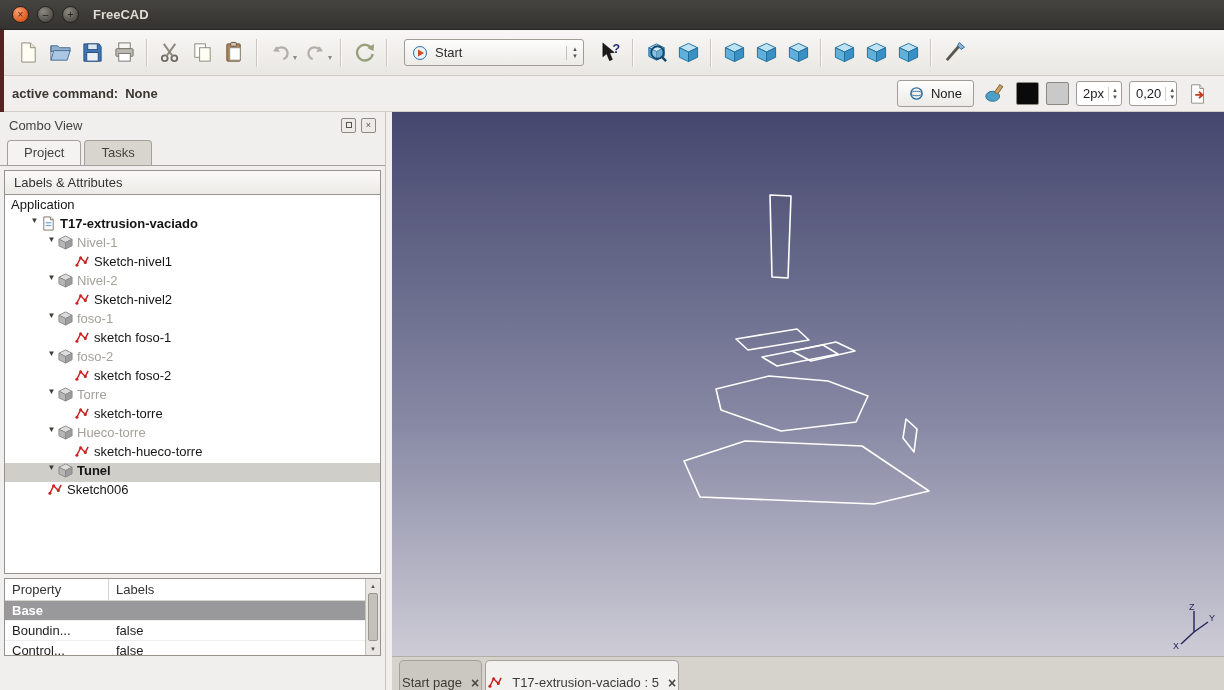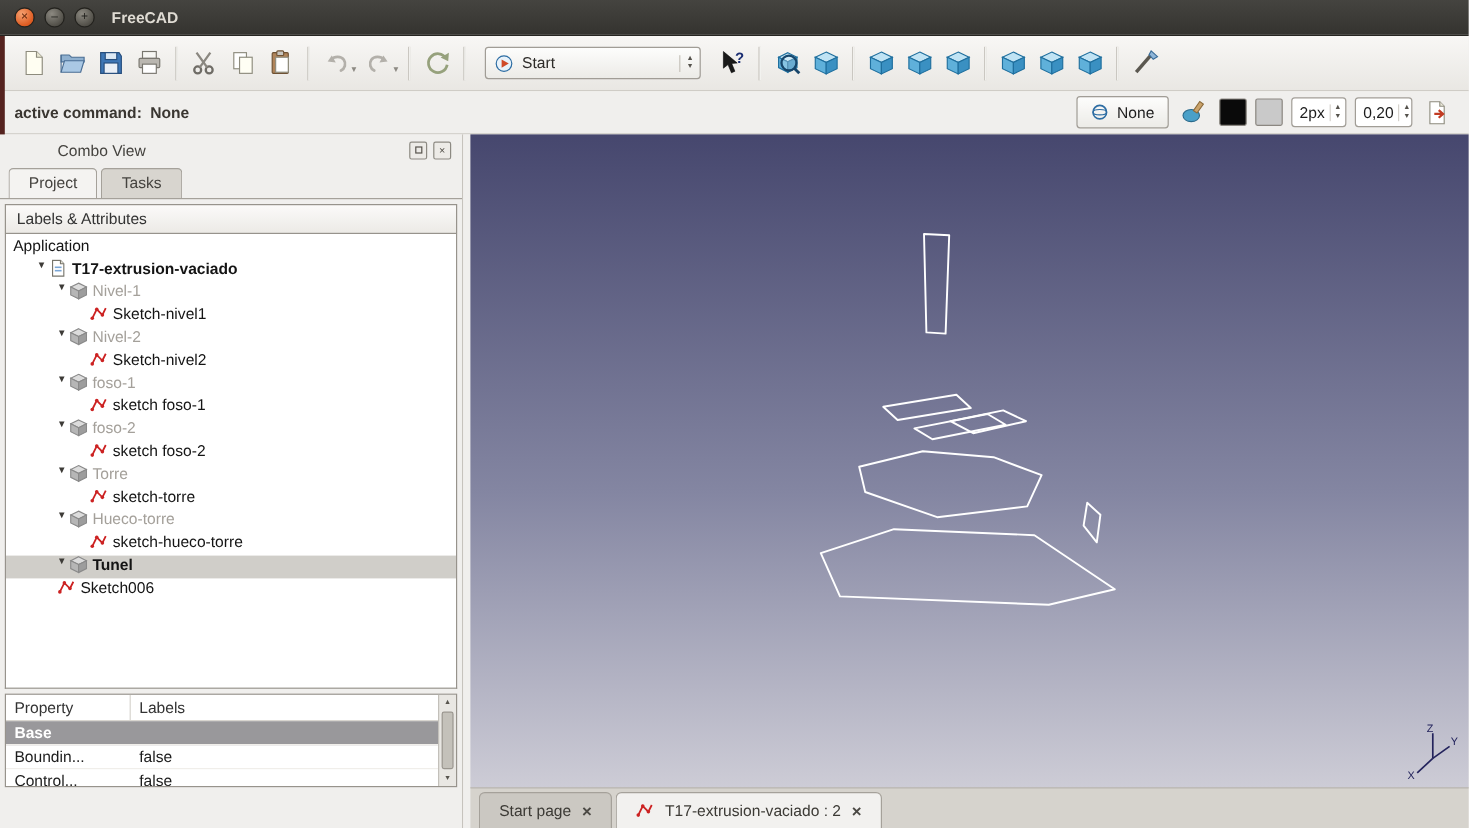--- a/index.html
+++ b/index.html
@@ -53,21 +53,21 @@
                     border-left:1px solid #d5d2cc; padding-left:3px; }
   .spinbox.w1 { width:46px; } .spinbox.w2 { width:48px; }
 
   .accent { position:absolute; left:0; top:30px; width:4px; height:82px; background:#55231f; }
 
   
   .main { flex:1; display:flex; min-height:0; }
 
   .combo-view { width:386px; flex:0 0 auto; background:#f0efed; display:flex; flex-direction:column;
                 border-right:1px solid #c6c3bd; }
-  .cv-header { height:26px; display:flex; align-items:center; padding:0 9px; color:#45433f;margin-left:39px; }
+  .cv-header { height:26px; display:flex; align-items:center; padding:0 9px; color:#45433f; }
   .cv-title { flex:1; }
   .cv-hbtn { width:15px; height:15px; border:1px solid #8d8a83; background:#edebe7; border-radius:2px;
              margin-left:5px; display:flex; align-items:center; justify-content:center;
              font-size:9px; color:#57544e; }
   .float-glyph { width:6px; height:6px; border:1px solid #57544e; display:block; }
   .cv-tabs { height:27px; display:flex; align-items:flex-end; padding-left:7px; }
   .cv-tab { padding:4px 16px 5px; border:1px solid #a5a19a; border-bottom:none;
             border-radius:4px 4px 0 0; background:#d8d5cf; margin-right:3px; color:#45433f; }
   .cv-tab.active { background:#f4f3f1; }
   .cv-body { flex:1; min-height:0; display:flex; flex-direction:column; padding:4px; border-top:1px solid #a5a19a; }
@@ -112,21 +112,21 @@
   
   .viewport-wrap { flex:1; min-width:0; display:flex; flex-direction:column; }
   .viewport { flex:1; position:relative; min-height:0; }
   .wires { position:absolute; inset:0; width:100%; height:100%; }
   .axis { position:absolute; right:8px; bottom:6px; }
   .axis line { stroke:#23235c; stroke-width:1.4; }
   .axis text { fill:#23235c; font-size:9px; font-family:"Liberation Sans",sans-serif; }
 
   .doc-tabs { height:34px; flex:0 0 auto; background:#d6d3cd; border-top:1px solid #b2afa9;
               display:flex; align-items:flex-end; padding:4px 7px 0; gap:3px; }
-  .doc-tab { height:30px; display:flex; align-items:center; gap:9px; padding:0 16px;
+  .doc-tab { height:30px; display:flex; align-items:flex-end; gap:9px; padding:0 2px;
              border:1px solid #a5a19a; border-bottom:none; border-radius:5px 5px 0 0;
              background:#cbc8c2; color:#3c3a35; }
   .doc-tab.active { background:#f2f1ef; }
   .dt-icon svg { width:15px; height:15px; display:block; }
   .dt-close { font-weight:bold; font-size:14px; color:#4b4944; line-height:1; }
 </style>
 </head>
 <body>
 
 <div class="window">
@@ -687,20 +687,20 @@
           </div>
           <div class="doc-tab active">
             <span class="dt-icon">
               <svg viewBox="0 0 16 16">
                 <path d="M2 12 L6 4 L11 9 L14 3" fill="none" stroke="#cc2222" stroke-width="1.6"></path>
                 <circle cx="2" cy="12" r="1.6" fill="#cc2222"></circle>
                 <circle cx="6" cy="4" r="1.6" fill="#cc2222"></circle>
                 <circle cx="11" cy="9" r="1.6" fill="#cc2222"></circle>
               </svg>
             </span>
-            <span class="dt-label">T17-extrusion-vaciado : 2</span>
+            <span class="dt-label">T17-extrusion-vaciado : 5</span>
             <span class="dt-close">×</span>
           </div>
         </div>
     </div>
 
   </div>
 </div>
 
 </body></html>

